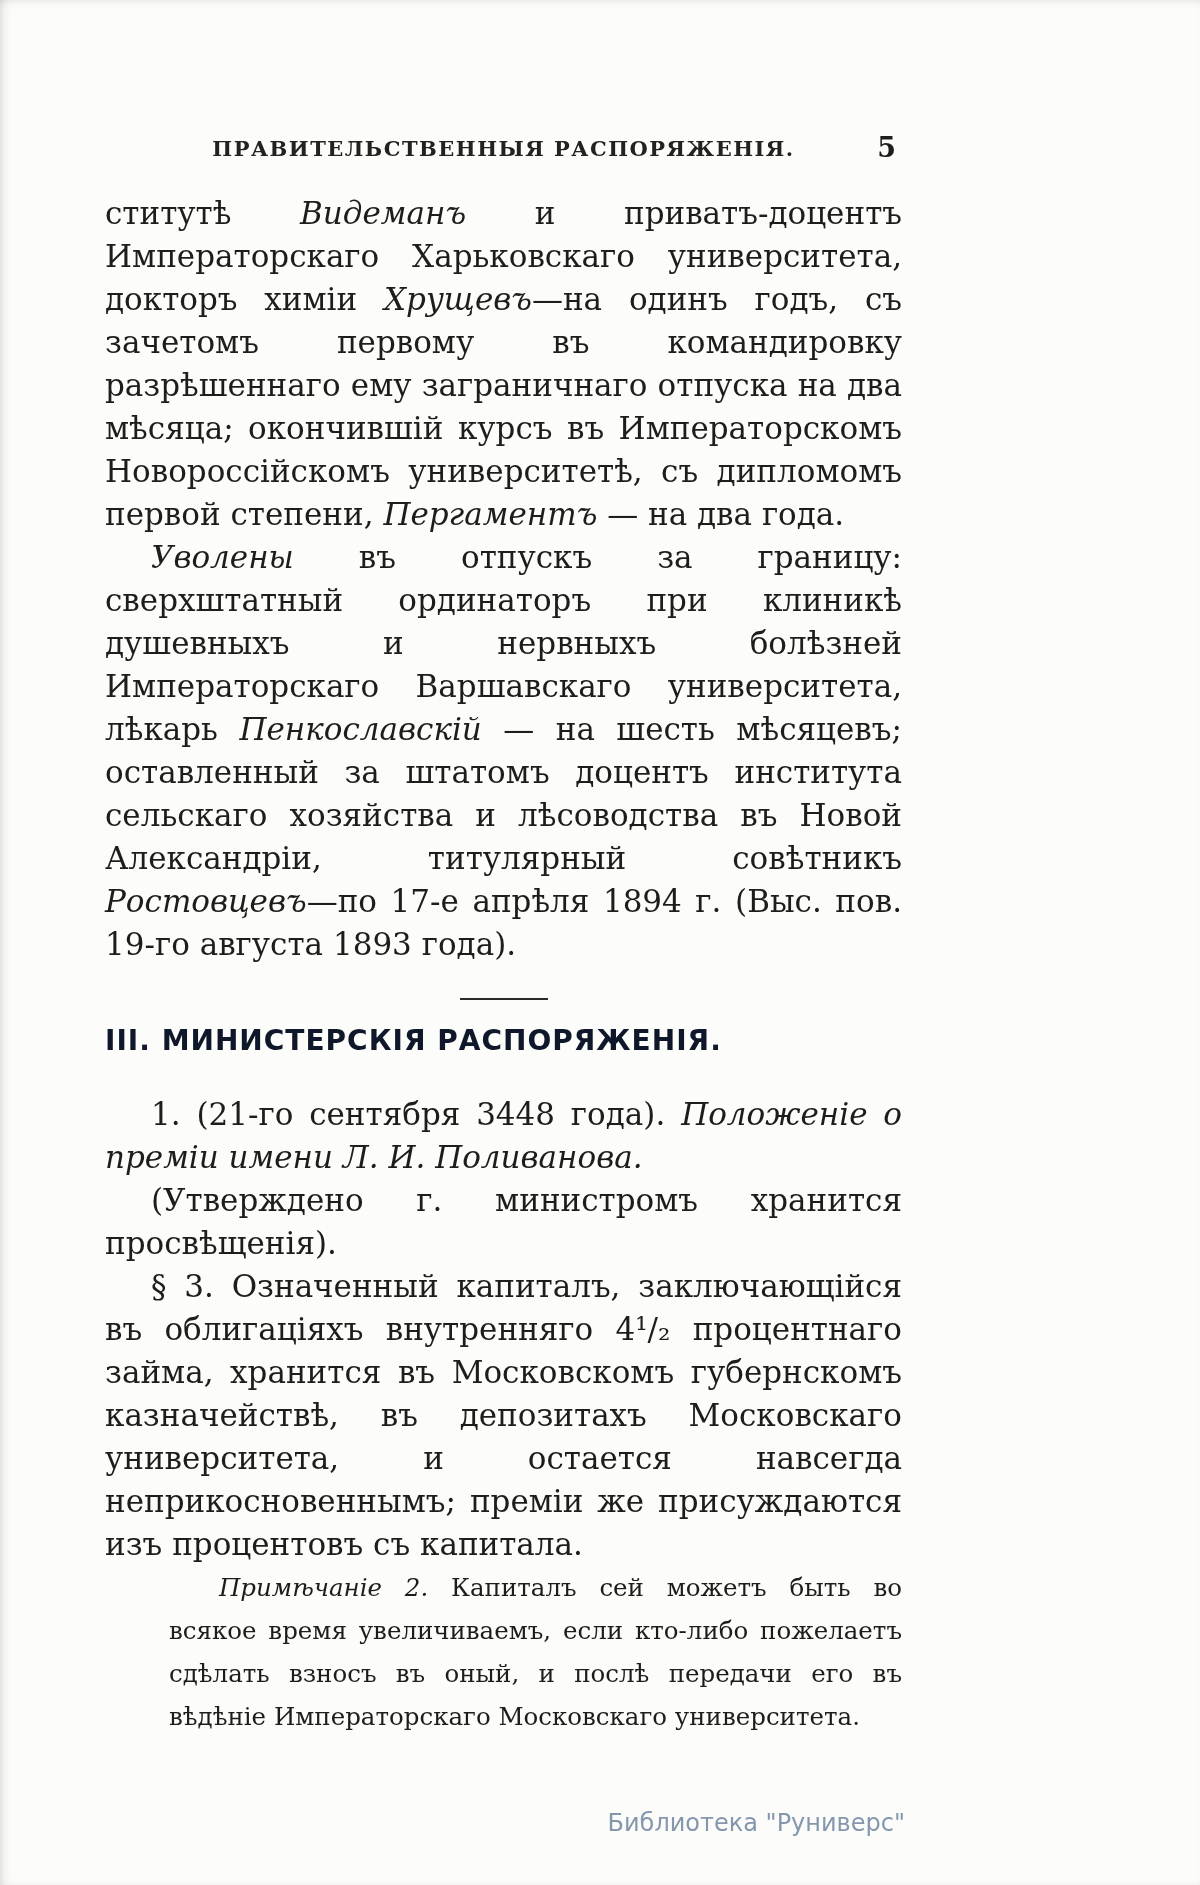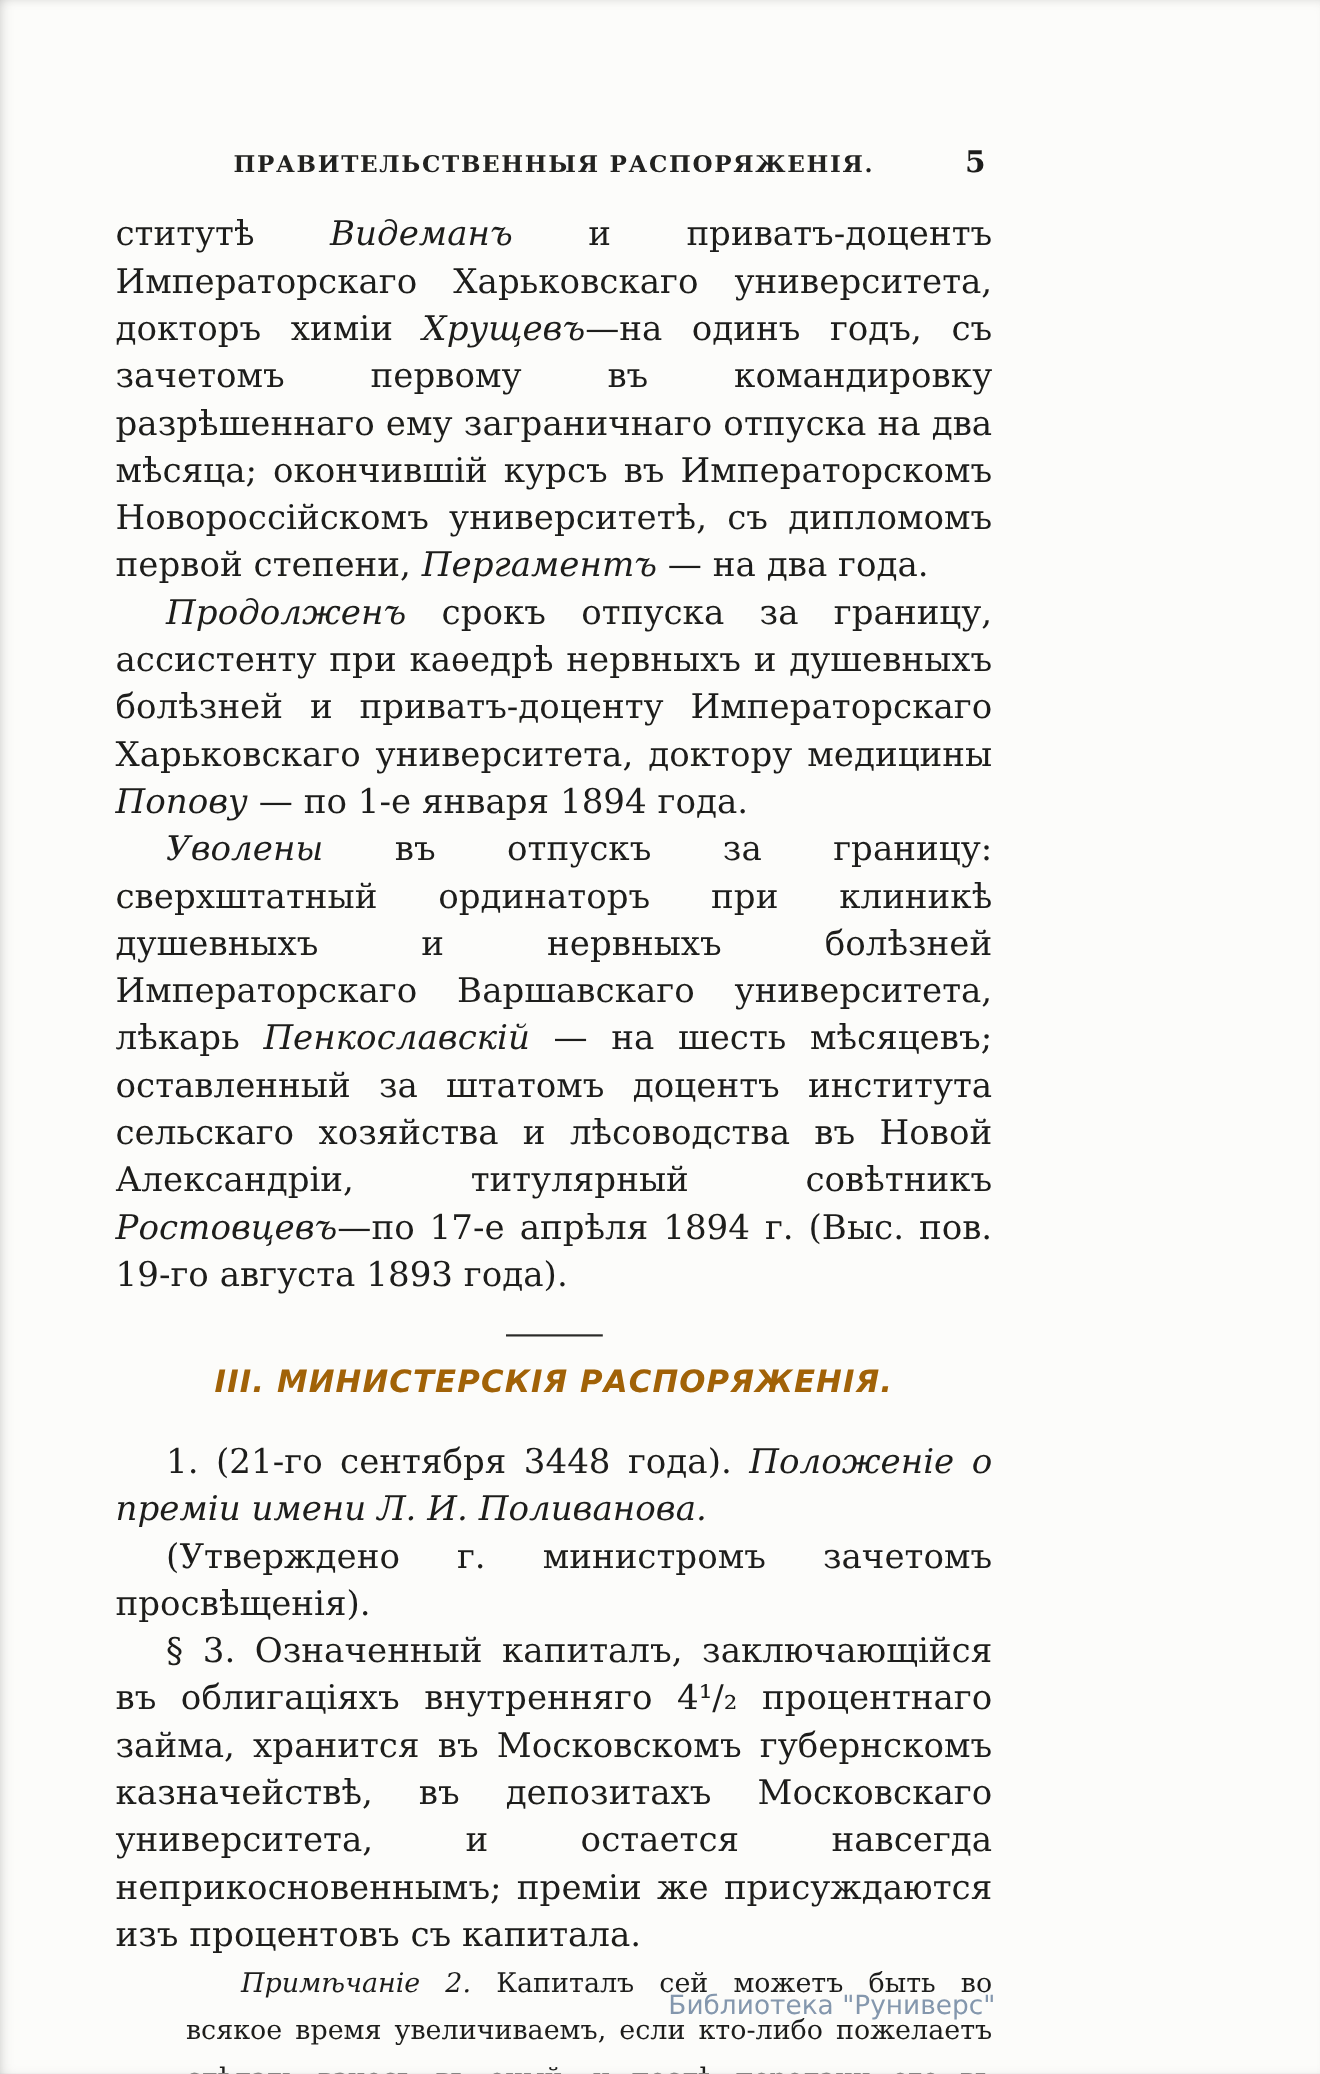--- a/index.html
+++ b/index.html
@@ -58,27 +58,25 @@
   .section-divider {
     width: 88px;
     height: 0;
     border: none;
     border-top: 2px solid #2b2b28;
     margin: 32px auto 24px auto;
   }
 
   .section-heading {
     margin: 0 0 36px 0;
-    text-align: center;
     font-family: "DejaVu Sans", "Liberation Sans", sans-serif;
     font-weight: bold;
     font-size: 28px;
     letter-spacing: 1px;
-    color: #a16207;
-    font-style: italic;
+    color: #0f172a;
   }
 
   .approval-note {
     margin: 4px 0 8px 0;
     text-align: center;
     font-size: 20px;
     line-height: 34px;
     text-indent: 0;
   }
 
@@ -104,30 +102,29 @@
 
 <div class="page">
   <div class="content">
 
     <div class="running-header">
       <div class="title">ПРАВИТЕЛЬСТВЕННЫЯ РАСПОРЯЖЕНІЯ.</div>
       <div class="pagenum">5</div>
     </div>
 
     <p class="body-par no-indent"><span>ститутѣ </span><span class="it">Видеманъ</span><span> и приватъ-доцентъ Императорскаго Харьковскаго университета, докторъ химіи </span><span class="it">Хрущевъ</span><span>—на одинъ годъ, съ зачетомъ первому въ командировку разрѣшеннаго ему заграничнаго отпуска на два мѣсяца; окончившій курсъ въ Императорскомъ Новороссійскомъ университетѣ, съ дипломомъ первой степени, </span><span class="it">Пергаментъ</span><span> — на два года.</span></p>
-    <p class="body-par"><span class="it">Продолженъ</span><span> срокъ отпуска за границу, ассистенту при каѳедрѣ нервныхъ и душевныхъ болѣзней и приватъ-доценту Императорскаго Харьковскаго университета, доктору медицины </span><span class="it">Попову</span><span> — по 1-е января 1894 года.</span></p>
     <p class="body-par"><span class="it">Уволены</span><span> въ отпускъ за границу: сверхштатный ординаторъ при клиникѣ душевныхъ и нервныхъ болѣзней Императорскаго Варшавскаго университета, лѣкарь </span><span class="it">Пенкославскій</span><span> — на шесть мѣсяцевъ; оставленный за штатомъ доцентъ института сельскаго хозяйства и лѣсоводства въ Новой Александріи, титулярный совѣтникъ </span><span class="it">Ростовцевъ</span><span>—по 17-е апрѣля 1894 г. (Выс. пов. 19-го августа 1893 года).</span></p>
 
     <hr class="section-divider">
 
     <h2 class="section-heading">III. МИНИСТЕРСКІЯ РАСПОРЯЖЕНІЯ.</h2>
 
     <p class="body-par"><span>1. (21-го сентября 3448 года). </span><span class="it">Положеніе о преміи имени Л. И. Поливанова.</span></p>
 
-    <p class="body-par approval-note">(Утверждено г. министромъ зачетомъ просвѣщенія).</p>
+    <p class="body-par approval-note">(Утверждено г. министромъ хранится просвѣщенія).</p>
 
     <p class="body-par"><span>§ 3. Означенный капиталъ, заключающійся въ облигаціяхъ внутренняго 4¹/₂ процентнаго займа, хранится въ Московскомъ губернскомъ казначействѣ, въ депозитахъ Московскаго университета, и остается навсегда неприкосновеннымъ; преміи же присуждаются изъ процентовъ съ капитала.</span></p>
 
     <p class="remark"><span class="it">Примѣчаніе 2.</span><span> Капиталъ сей можетъ быть во всякое время увеличиваемъ, если кто-либо пожелаетъ сдѣлать взносъ въ оный, и послѣ передачи его въ вѣдѣніе Императорскаго Московскаго университета.</span></p>
 
   </div>
 
   <div class="watermark">Библиотека "Руниверс"</div>
 </div>
 

